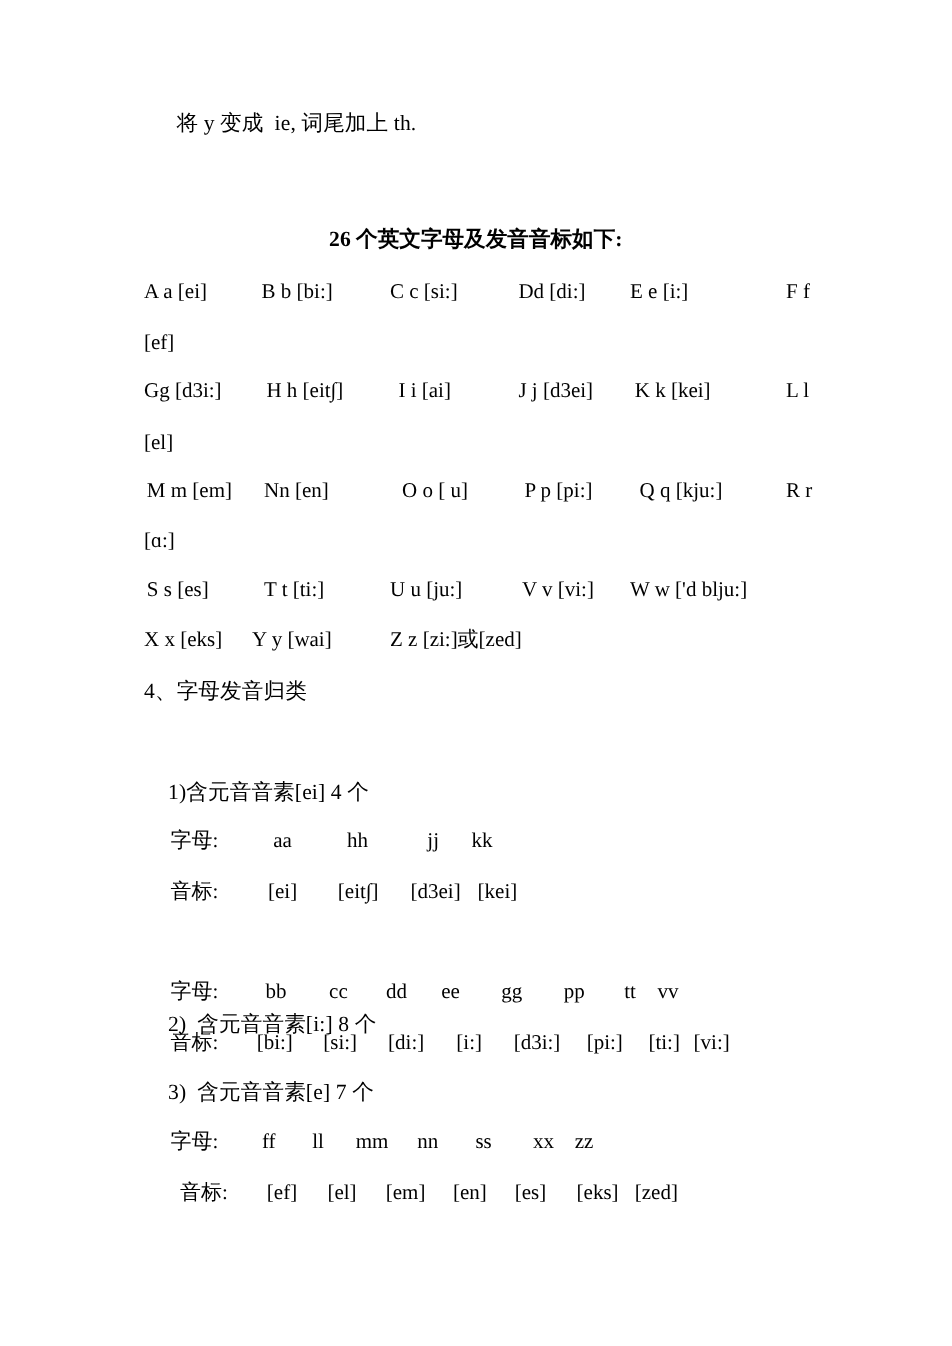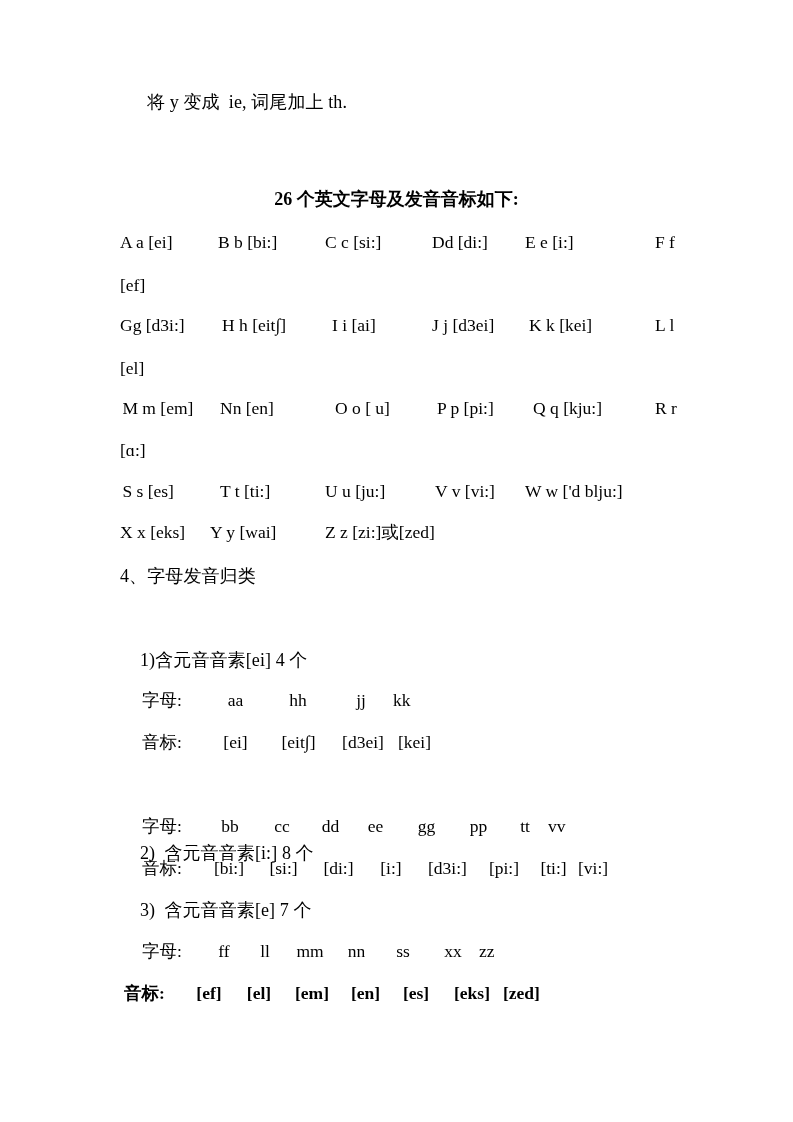--- a/index.html
+++ b/index.html
@@ -140,17 +140,17 @@
   <div class="pron-row" style="left:142px; top:860px;">
     <span class="pron-label" style="width:60px;">音标:</span><span class="pron-cell" style="width:54px;">[bi:]</span><span class="pron-cell" style="width:55px;">[si:]</span><span class="pron-cell" style="width:55px;">[di:]</span><span class="pron-cell" style="width:50px;">[i:]</span><span class="pron-cell" style="width:63px;">[d3i:]</span><span class="pron-cell" style="width:50px;">[pi:]</span><span class="pron-cell" style="width:49px;">[ti:]</span><span class="pron-cell">[vi:]</span>
   </div>
 
   <div class="line indent2" style="top:901px;">3)  含元音音素[e] 7 个</div>
 
   <div class="pron-row" style="left:142px; top:943px;">
     <span class="pron-label" style="width:62px;">字母:</span><span class="pron-cell" style="width:40px;">ff</span><span class="pron-cell" style="width:42px;">ll</span><span class="pron-cell" style="width:48px;">mm</span><span class="pron-cell" style="width:45px;">nn</span><span class="pron-cell" style="width:48px;">ss</span><span class="pron-cell" style="width:52px;">xx</span><span class="pron-cell">zz</span>
   </div>
 
-  <div class="pron-row" style="left:124px; top:985px;font-weight:bold;">
+  <div class="pron-row" style="left:150px; top:985px;">
     <span class="pron-label" style="width:60px;">音标:</span><span class="pron-cell" style="width:50px;">[ef]</span><span class="pron-cell" style="width:50px;">[el]</span><span class="pron-cell" style="width:56px;">[em]</span><span class="pron-cell" style="width:51px;">[en]</span><span class="pron-cell" style="width:50px;">[es]</span><span class="pron-cell" style="width:62px;">[eks]</span><span class="pron-cell">[zed]</span>
   </div>
 
 </div>
 
 </body></html>

